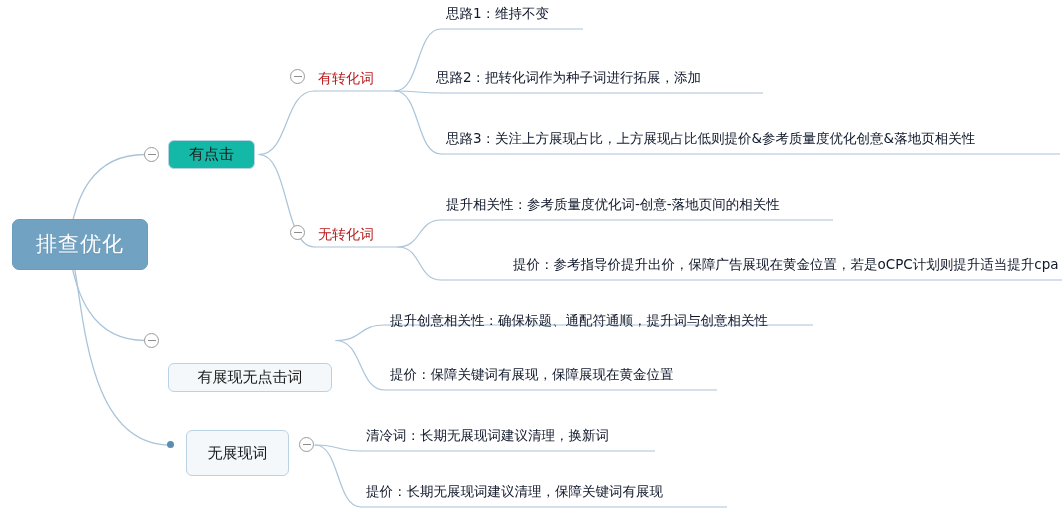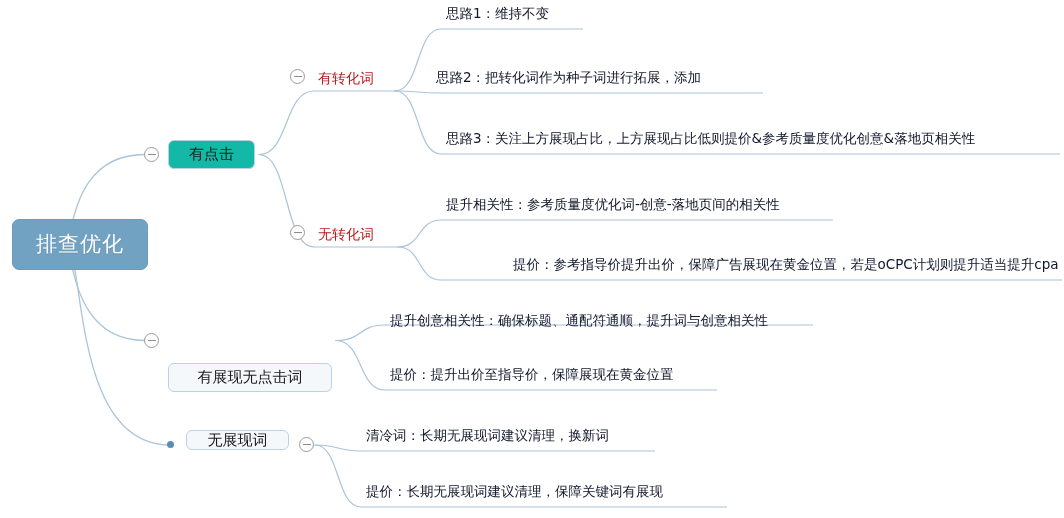--- a/index.html
+++ b/index.html
@@ -157,21 +157,21 @@
       <div class="leaf-node" style="left: 446px; top: 7px;">思路1：维持不变</div>
       <div class="leaf-node" style="left: 436px; top: 71px;">思路2：把转化词作为种子词进行拓展，添加</div>
       <div class="leaf-node" style="left: 446px; top: 132px;">思路3：关注上方展现占比，上方展现占比低则提价&amp;参考质量度优化创意&amp;落地页相关性</div>
       <div class="text-node" style="left: 318px; top: 227px;">无转化词</div>
       <div class="toggle" style="left: 290px; top: 225px;"></div>
       <div class="leaf-node" style="left: 446px; top: 198px;">提升相关性：参考质量度优化词-创意-落地页间的相关性</div>
       <div class="leaf-node" style="left: 465px; top: 258px; margin-left: 48px;">提价：参考指导价提升出价，保障广告展现在黄金位置，若是oCPC计划则提升适当提升cpa</div>
       <div class="box-node" style="left: 168px; top: 326px; width: 164px; height: 29px; background: rgb(244, 248, 251); border-color: rgb(185, 210, 228); margin-top: 37px;">有展现无点击词</div>
       <div class="toggle" style="left: 144px; top: 333px;"></div>
       <div class="leaf-node" style="left: 390px; top: 314px; text-align: right;">提升创意相关性：确保标题、通配符通顺，提升词与创意相关性</div>
-      <div class="leaf-node" style="left: 390px; top: 368px;">提价：提升出价至指导价，保障展现在黄金位置</div>
-      <div class="box-node" style="left: 186px; top: 430px; width: 103px; height: 20px; background: rgb(244, 248, 251); border-color: rgb(185, 210, 228);">无展现词</div>
+      <div class="leaf-node" style="left: 390px; top: 368px;">提价：保障关键词有展现，保障展现在黄金位置</div>
+      <div class="box-node" style="left: 186px; top: 430px; width: 103px; height: 46px; background: rgb(244, 248, 251); border-color: rgb(185, 210, 228);">无展现词</div>
       <div class="toggle" style="left: 299px; top: 437px;"></div>
       <div class="dot" style="left: 167px; top: 441px;"></div>
       <div class="leaf-node" style="left: 366px; top: 429px; text-align: center;">清冷词：长期无展现词建议清理，换新词</div>
       <div class="leaf-node" style="left: 366px; top: 485px;">提价：长期无展现词建议清理，保障关键词有展现</div>
     </div>
 
 </div>
 
 </body></html>

